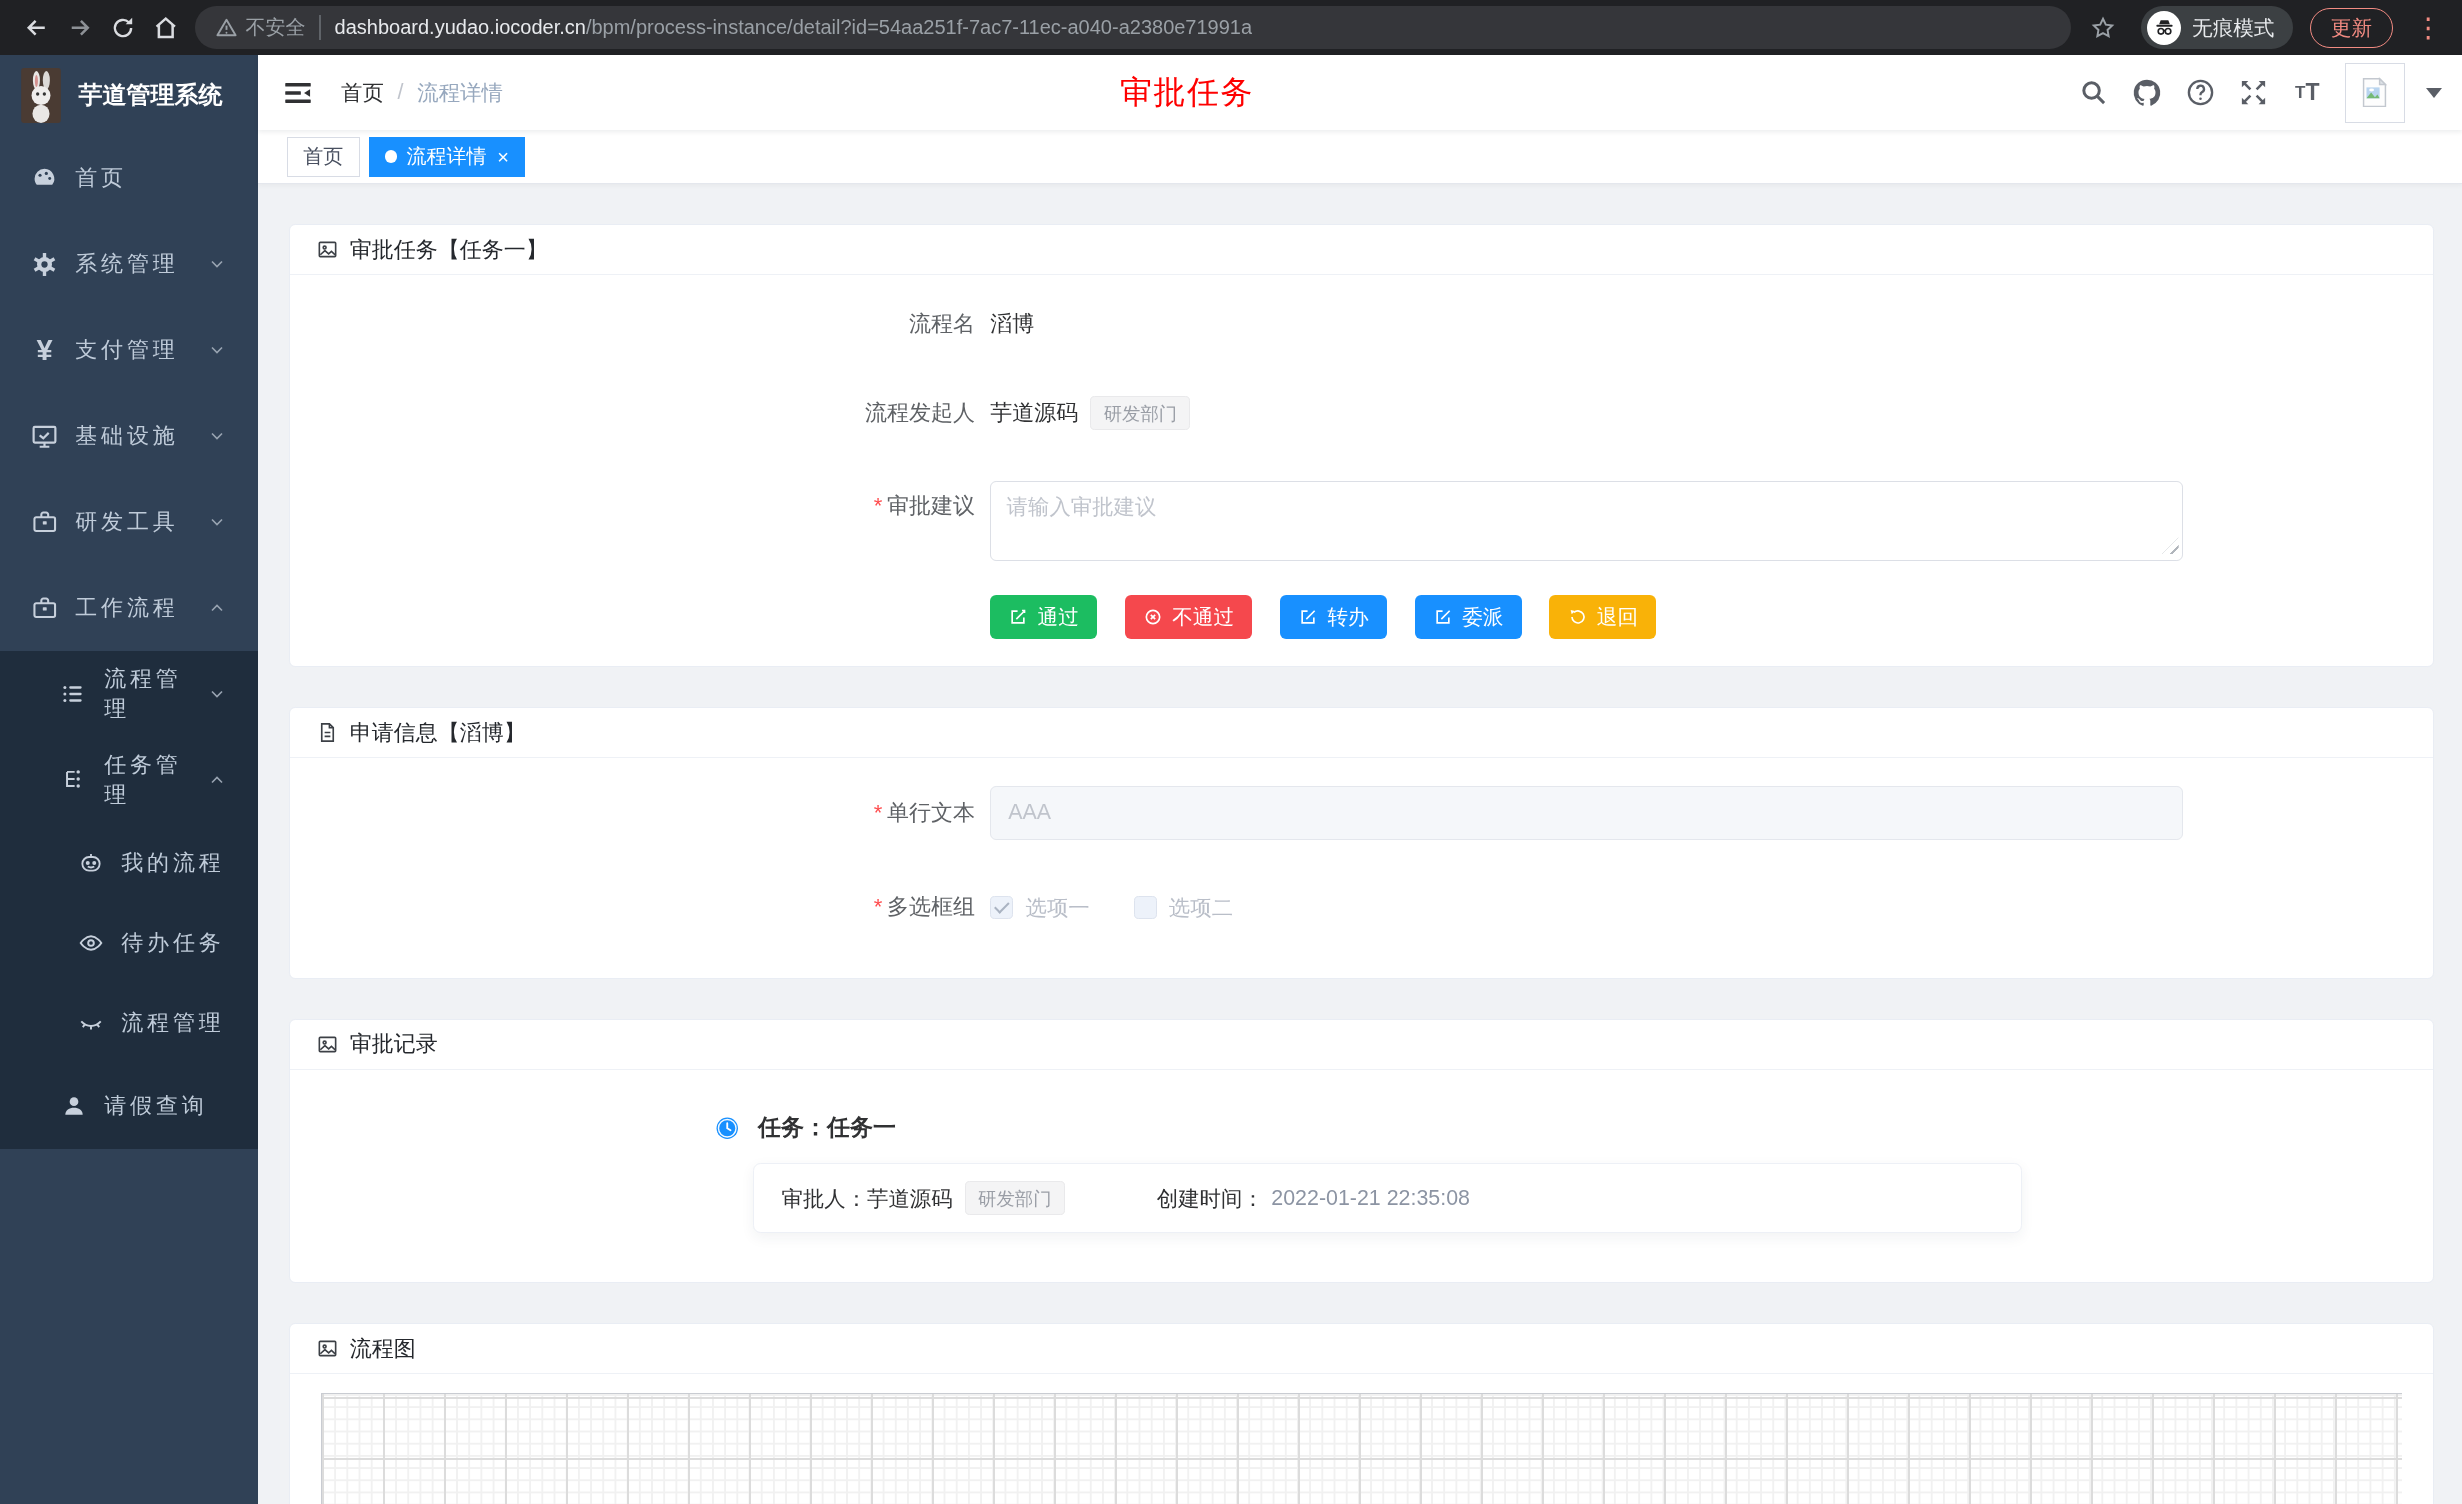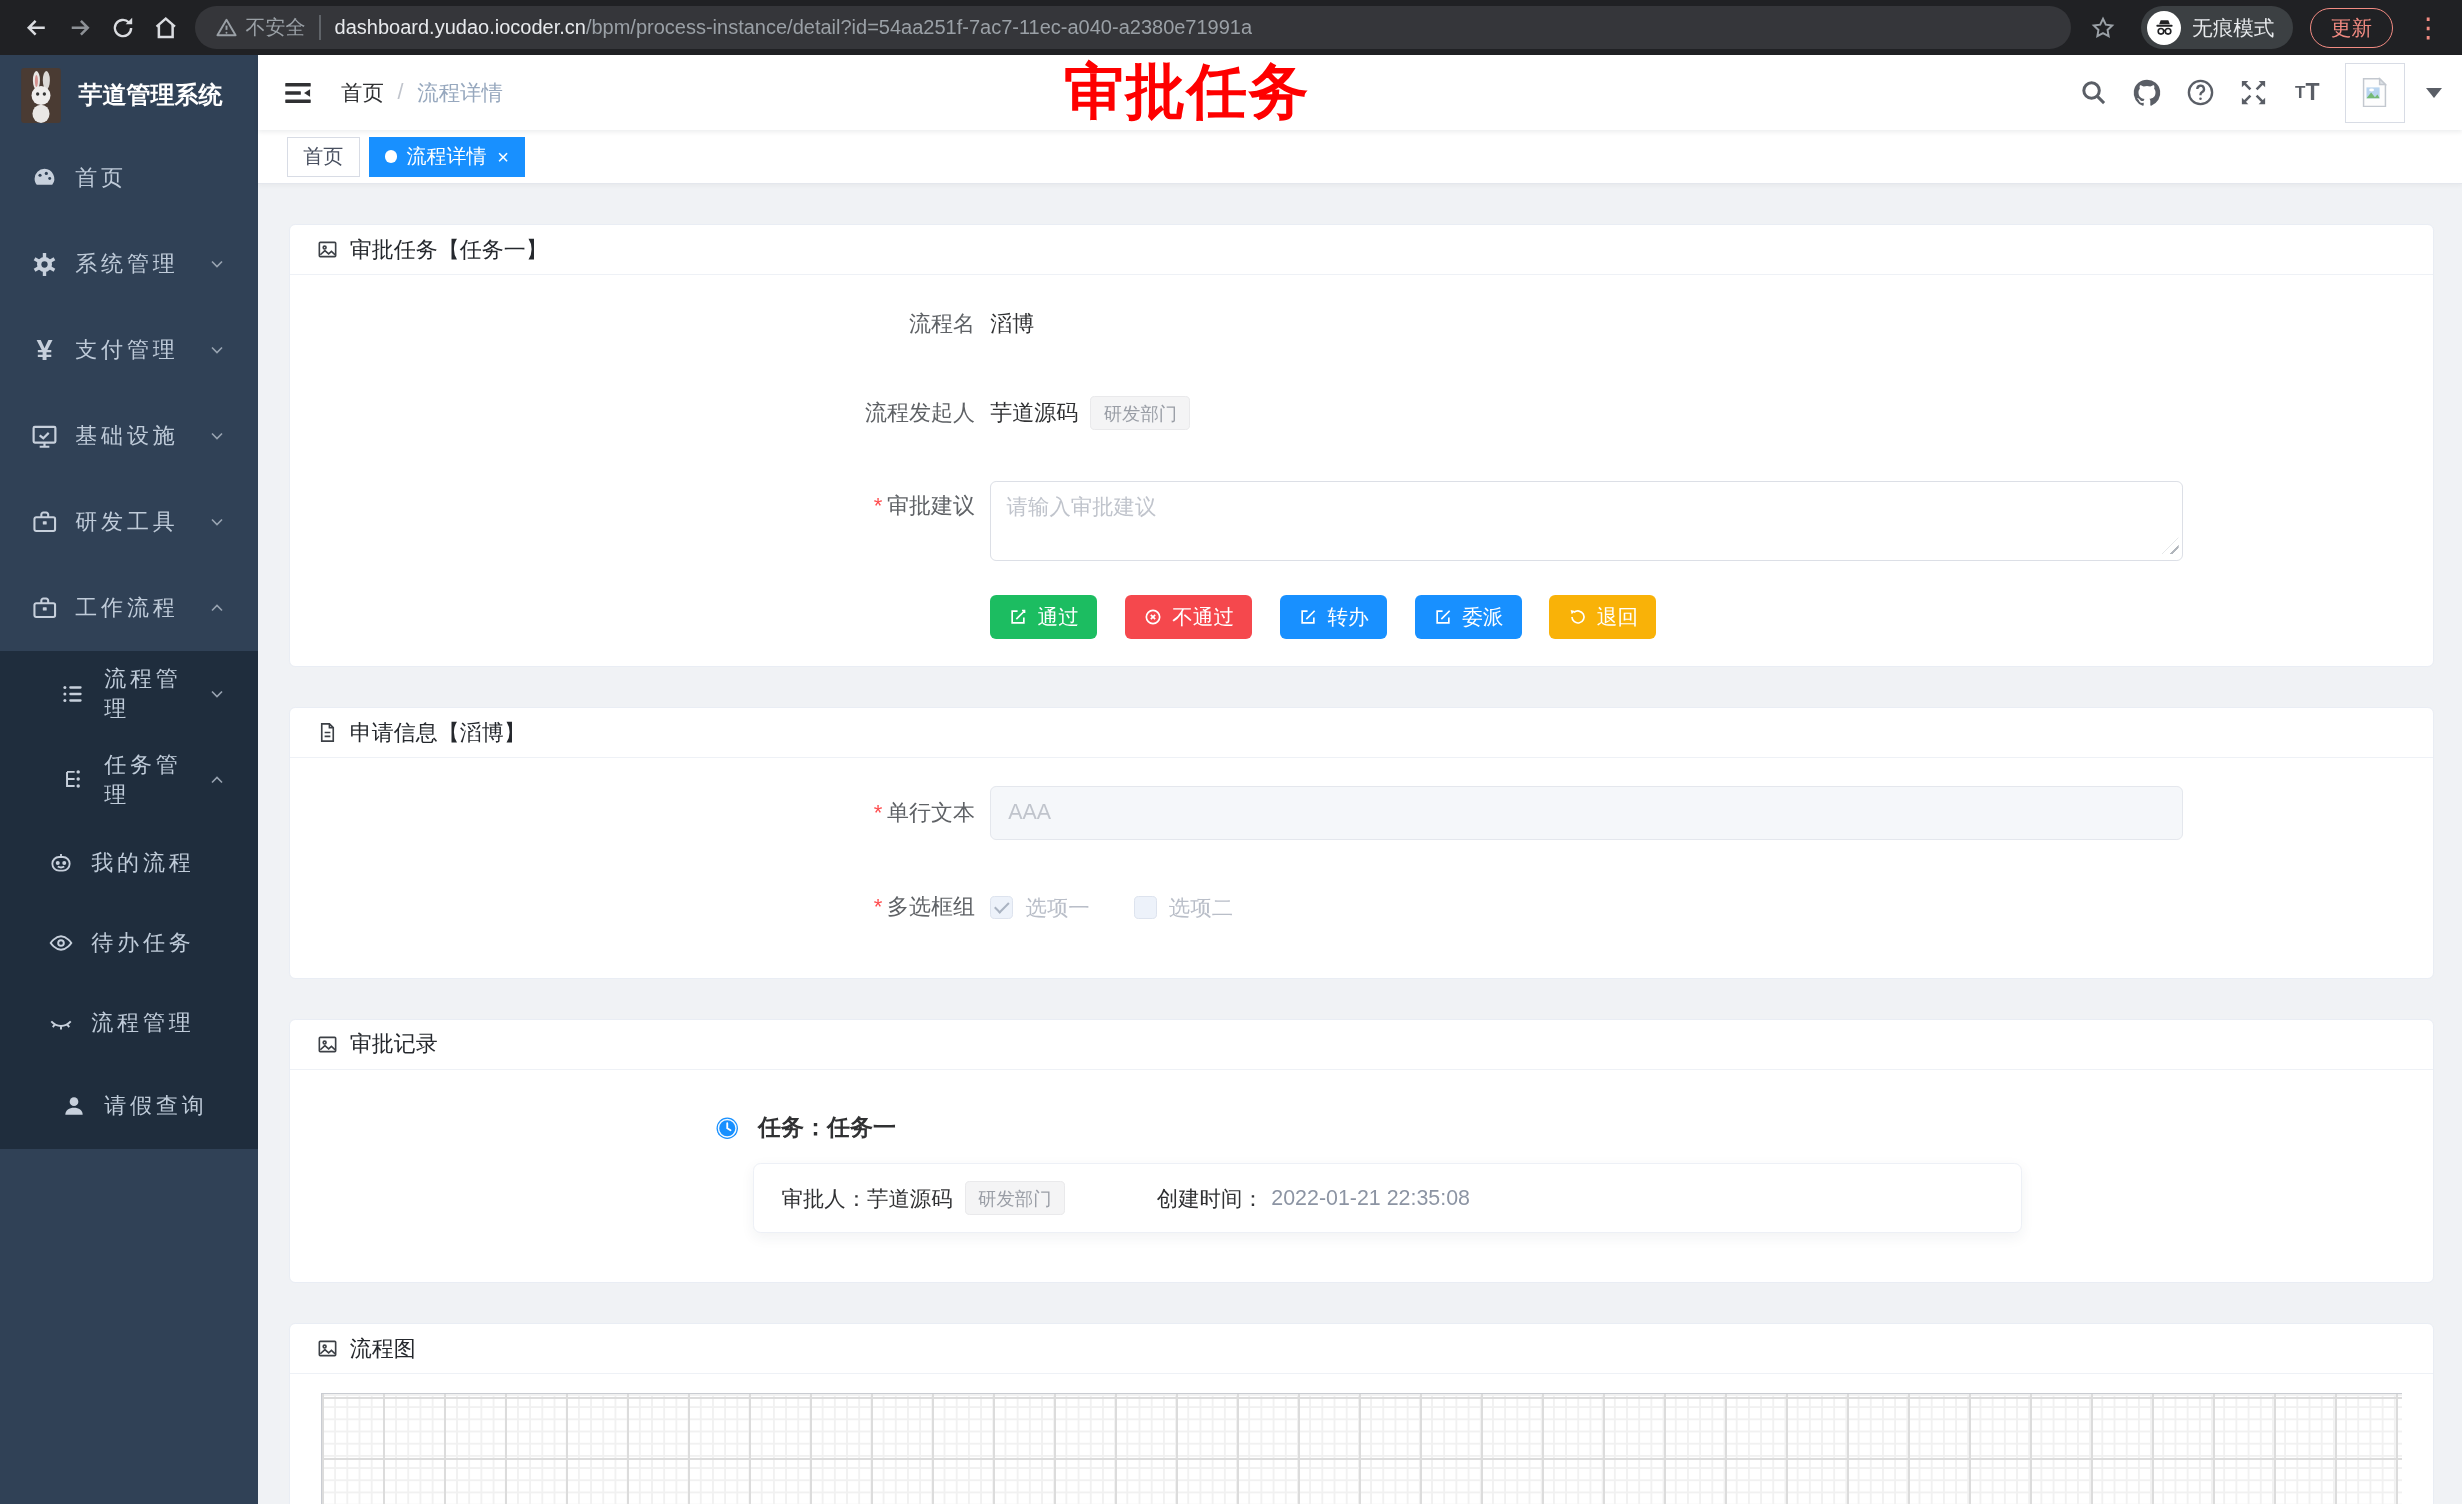--- a/index.html
+++ b/index.html
@@ -33,33 +33,33 @@
   
   .sidebar { width:258px; background:#304156; color:#bfcbd9; flex:0 0 auto; }
   .logo-row { height:80px; display:flex; align-items:center; padding-left:21.4px; gap:17px; }
   .logo-title { color:#fff; font-size:24px; font-weight:bold; }
   .menu-item { height:86px; display:flex; align-items:center; padding:0 31px 0 29px; cursor:pointer; }
   .menu-item .mi-icon { width:31px; display:flex; justify-content:center; color:#c7d0dc; }
   .menu-item .mi-label { margin-left:15.3px; font-size:22px; letter-spacing:3.8px; }
   .menu-item .chev { margin-left:auto; color:#98a3b1; }
   .submenu { background:#1f2d3d; }
   .menu-item.lvl2 { padding-left:58px; }
-  .menu-item.lvl3 { height:80px; padding-left:45px; }
+  .menu-item.lvl3 { height:80px; padding-left:75px; }
 
   
   .maincol { flex:1; display:flex; flex-direction:column; min-width:0; }
   .navbar { height:75px; background:#fff; display:flex; align-items:center;
     box-shadow:0 1.5px 4.6px rgba(0,21,41,.08); position:relative; z-index:3; }
   .hamburger { margin-left:23px; color:#303133; display:flex; }
   .crumb { display:flex; align-items:center; margin-left:26px; font-size:21.4px; }
   .crumb .home { color:#303133; }
   .crumb .sep { color:#c0c4cc; margin:0 13.8px; }
   .crumb .cur { color:#97a8be; }
   .overlay-title { position:absolute; left:929px; transform:translateX(-50%);
-    color:#fe0000; font-size:60px; font-weight:bold; letter-spacing:1.5px; white-space:nowrap; }
+    color:#fe0000; font-size:32px; font-weight:normal; letter-spacing:1.5px; white-space:nowrap; }
   .nav-icons { margin-left:auto; display:flex; align-items:center; gap:21.4px; padding-right:20px; color:#5a5e66; }
   .nav-ic { width:32px; height:32px; display:flex; align-items:center; justify-content:center; }
   .font-ic { font-size:23px; font-weight:bold; color:#5a5e66; }
   .font-ic .small-t { font-size:17px; }
   .avatar-box { width:60px; height:60px; border:1.5px solid #d8dce5; background:#fff;
     display:flex; align-items:center; justify-content:center; }
   .caret-down { width:0; height:0; border-left:8.4px solid transparent; border-right:8.4px solid transparent;
     border-top:10.7px solid #5a5e66; }
 
   

